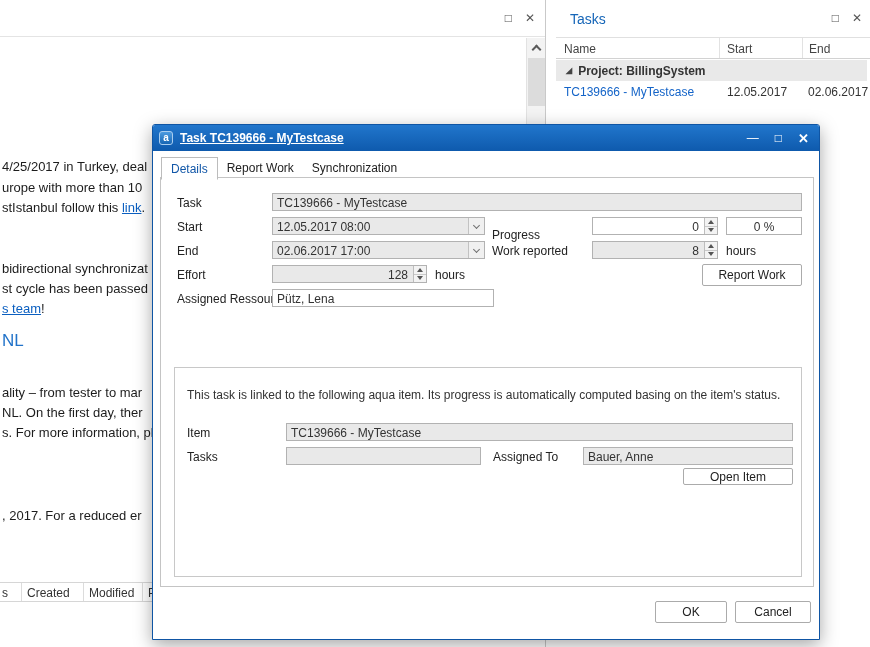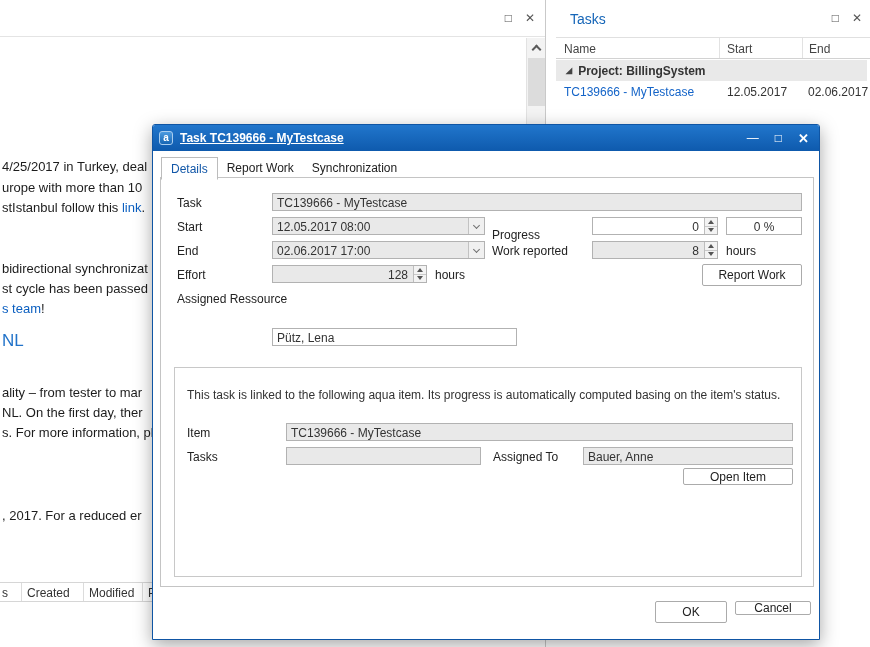--- a/index.html
+++ b/index.html
@@ -13,21 +13,21 @@
   .lw-titlebar { position:absolute; left:0; top:0; width:100%; height:37px; border-bottom:1px solid #e4e4e4; background:#fff; }
   .win-controls { position:absolute; right:10px; top:11px; display:flex; gap:13px; align-items:center; }
   .win-glyph { font-size:12px; color:#555; line-height:14px; cursor:default; }
   .lw-scrollbar { position:absolute; right:0; top:38px; width:19px; height:86px; background:#f3f3f3; border-left:1px solid #e2e2e2; }
   .scroll-up-btn { height:19px; display:flex; align-items:center; justify-content:center; }
   .chev-up { display:inline-block; width:7px; height:7px; border-left:2px solid #5a5a5a; border-top:2px solid #5a5a5a; transform:rotate(45deg); margin-top:3px; }
   .scroll-thumb { position:absolute; left:1px; top:20px; width:17px; height:48px; background:#dcdcdc; }
 
   .bg-line { position:absolute; left:2px; font-size:13px; color:#1c1c1c; white-space:nowrap; }
   .bg-heading { position:absolute; left:2px; font-size:17px; color:#2273c9; white-space:nowrap; }
-  .doc-link { color:#0b5fc0; cursor:pointer;margin-top:44px; }
+  .doc-link { color:#0b5fc0; text-decoration:underline; cursor:pointer;margin-top:44px; }
 
   .bg-table { position:absolute; left:0; top:582px; width:546px; height:20px;
               border-top:1px solid #d6d6d6; border-bottom:1px solid #d6d6d6; display:flex; font-size:12px; color:#333; }
   .bg-th { padding:3px 0 0 5px; border-right:1px solid #dcdcdc; overflow:hidden; white-space:nowrap; }
   .bg-th.c0 { width:22px; padding-left:2px; }
   .bg-th.c1 { width:62px; }
   .bg-th.c2 { width:59px; }
   .bg-th.c3 { flex:1; border-right:none; }
 
   
@@ -235,21 +235,21 @@
             </span>
           <span class="spin-half">
               <i class="tri-down"></i>
             </span>
         </span>
       </div>
       <div class="lbl" style="left:274px; top:90px;">hours</div>
       <button class="btn" style="left:541px; top:86px; width:100px; height:22px;">Report Work</button>
 
       <div class="lbl" style="left:16px; top:114px;">Assigned Ressource</div>
-      <div class="field" style="left:111px; top:111px; width:245px;margin-top:39px;">
+      <div class="field" style="left:111px; top:111px; width:222px;">
         <span class="fv">Pütz, Lena</span>
       </div>
 
       <div class="groupbox">
         <div class="gb-desc">This task is linked to the following aqua item. Its progress is automatically computed basing on the item's status.</div>
 
         <div class="lbl" style="left:12px; top:58px;">Item</div>
         <div class="field gray" style="left:111px; top:55px; width:507px;">
           <span class="fv">TC139666 - MyTestcase</span>
         </div>
@@ -262,16 +262,16 @@
         <div class="field gray" style="left:408px; top:79px; width:210px;">
           <span class="fv">Bauer, Anne</span>
         </div>
 
         <button class="btn" style="left:508px; top:100px; width:110px; height:17px;">Open Item</button>
       </div>
 
     </div>
 
     <button class="btn" style="left:502px; top:476px; width:72px; height:22px;">OK</button>
-    <button class="btn" style="left:582px; top:476px; width:76px; height:14px;">Cancel</button>
+    <button class="btn" style="left:582px; top:476px; width:76px; height:22px;">Cancel</button>
   </div>
 
 </div>
 
 </body></html>

